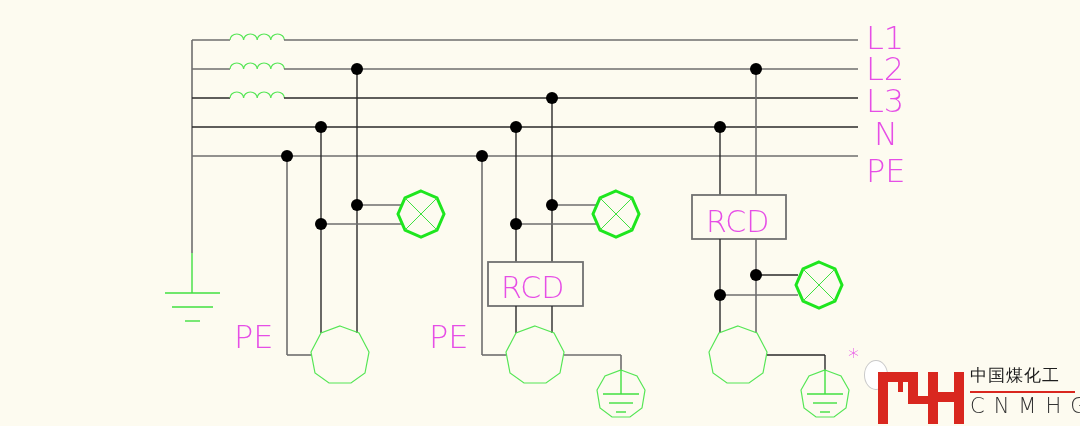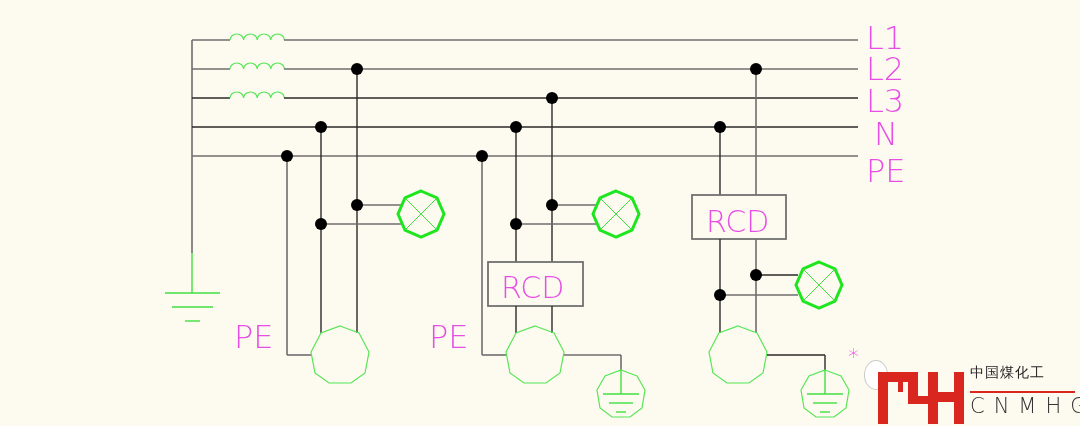--- a/index.html
+++ b/index.html
@@ -9,21 +9,21 @@
     .wire-dark { stroke: #2a2a2a; stroke-width: 1.4; fill: none; }
     .coil { stroke: #55e655; stroke-width: 1.2; fill: none; }
     .lamp { stroke: #1ee61e; stroke-width: 3; fill: none; }
     .lamp-x { stroke: #40e040; stroke-width: 1; }
     .motor { stroke: #55e655; stroke-width: 1.2; fill: none; }
     .ground { stroke: #40e040; stroke-width: 1.4; fill: none; }
     .dot { fill: #000; }
     .rcd-box { stroke: #707070; stroke-width: 1.8; fill: none; }
     .label-text { font-family: "DejaVu Sans", sans-serif; font-weight: 200; fill: #e64ee6; }
     .logo { position: absolute; left: 870px; top: 360px; width: 210px; height: 66px; }
-    .logo-cn { position: absolute; left: 100px; top: 4px; font-size: 14px; color: #1e1e1e; letter-spacing: 1px; font-family: "DejaVu Sans", sans-serif; }
+    .logo-cn { position: absolute; left: 100px; top: 4px; font-size: 17px; color: #1e1e1e; letter-spacing: 1px; font-family: "DejaVu Sans", sans-serif; }
     .logo-en { position: absolute; left: 100px; top: 34px; font-size: 21px; color: #333; letter-spacing: 9px; font-family: "DejaVu Sans", sans-serif; font-weight: 300; }
     .logo-rule { position: absolute; left: 100px; top: 31px; width: 105px; height: 2px; background: #d9271f; }
     .bubble { position: absolute; left: -6px; top: 0px; width: 22px; height: 28px; border: 1px solid #c9c9c9; border-radius: 50%; background: #fff; }
   </style>
 </head>
 <body>
 
 <svg id="diagram" width="1080" height="426" viewBox="0 0 1080 426">
 
   <line class="wire" x1="192" y1="40" x2="192" y2="253"></line>

